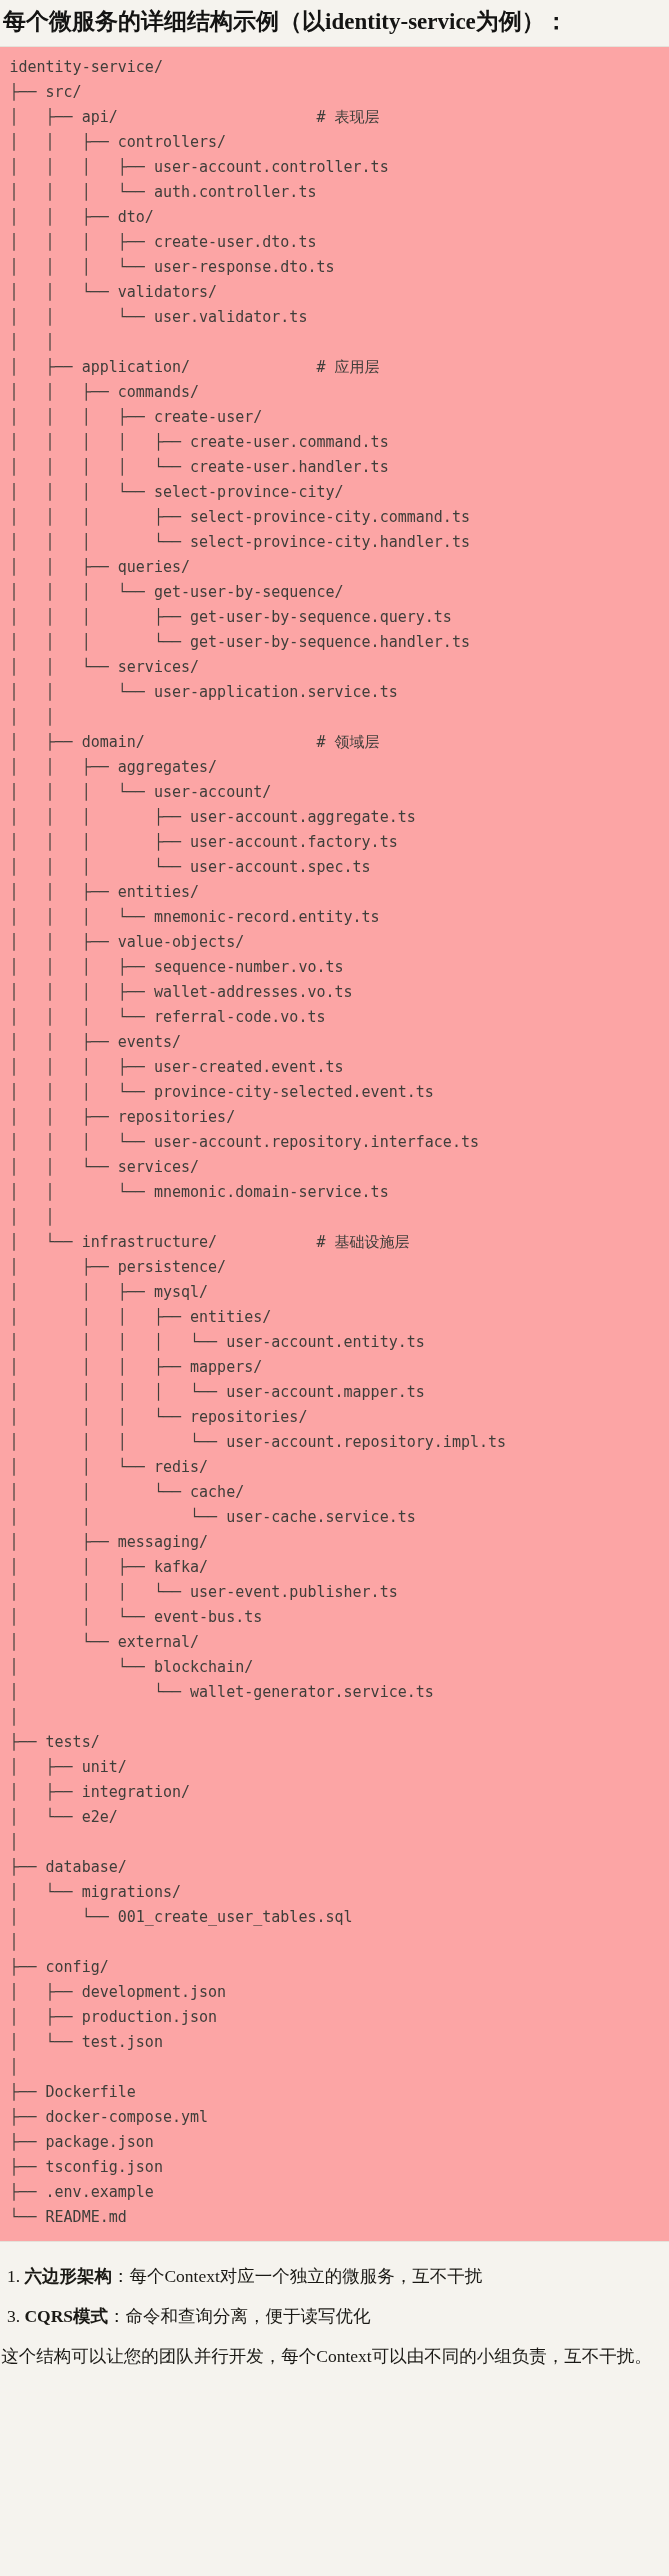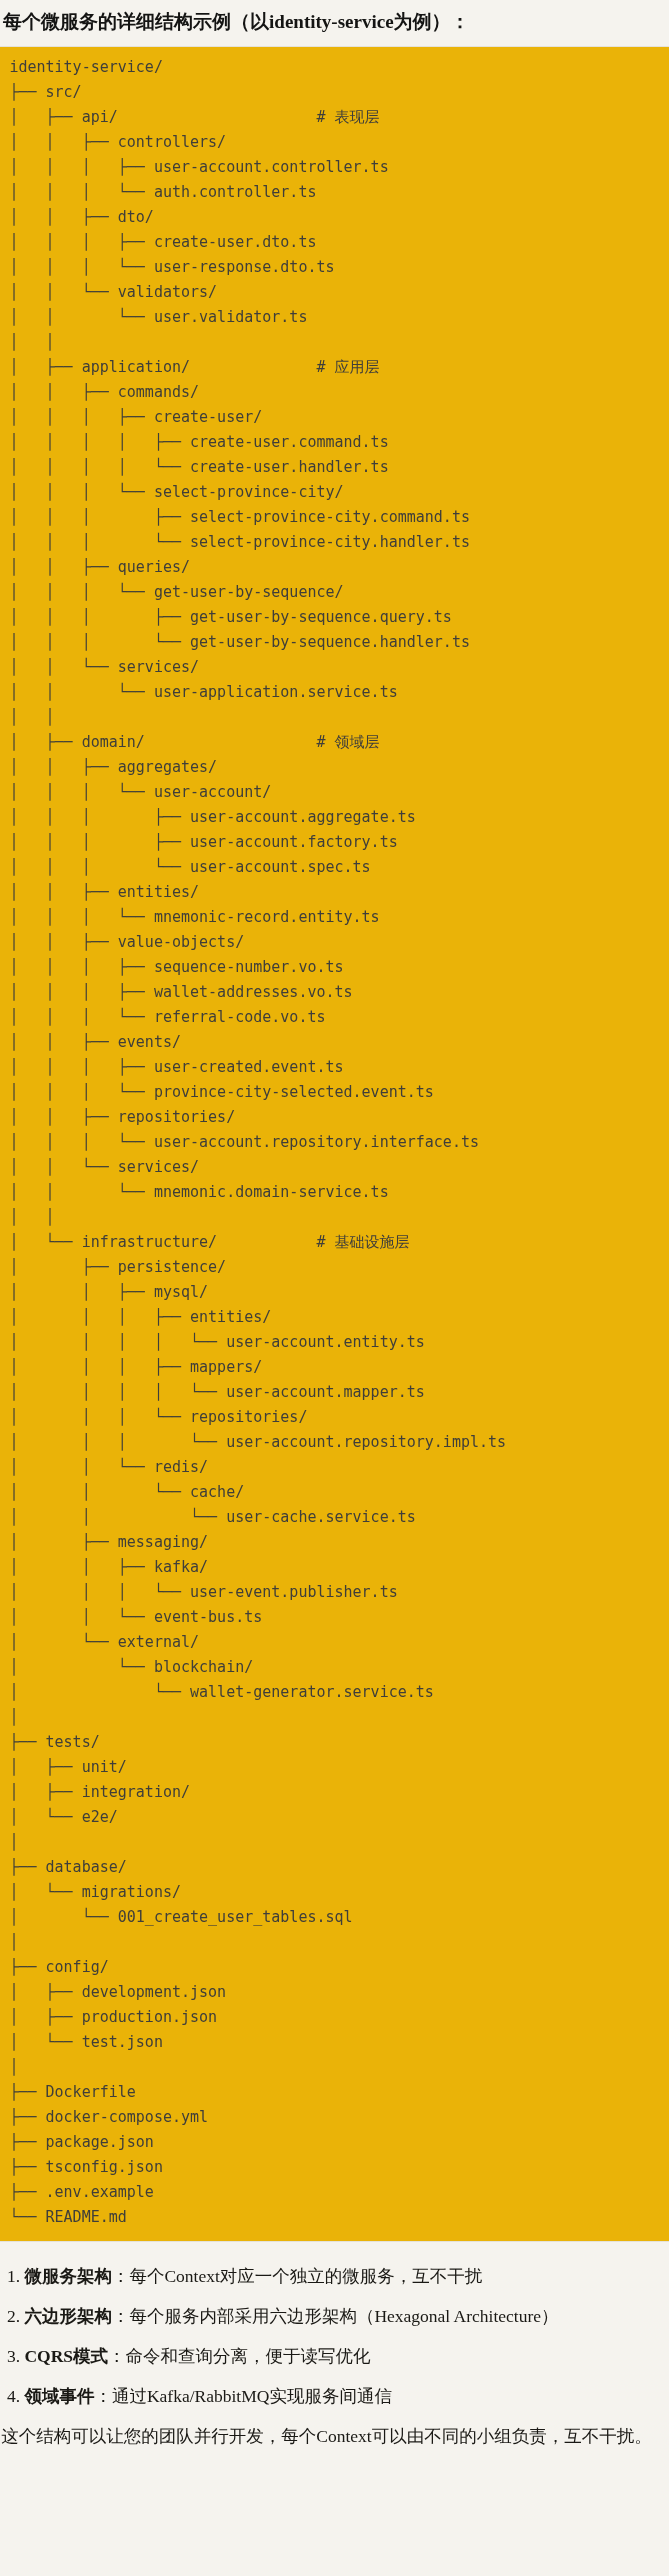--- a/index.html
+++ b/index.html
@@ -4,30 +4,30 @@
 <style>
   html, body { margin: 0; padding: 0; }
   body {
     width: 669px;
     background: #f5f3ee;
     color: #1a1915;
     font-family: "Liberation Serif", "DejaVu Serif", serif;
   }
   .doc { width: 669px; }
   .title {
-    font-size: 19px;
+    font-size: 23px;
     font-weight: 700;
     line-height: 27.5px;
     margin: 7.5px 0 0;
     padding: 0 3.1px;
     color: #141413;
   }
   .code-block {
     margin: 10.6px 0 0;
-    background: #eab308;
+    background: #fca5a5;
     border-top: 0.6px solid #e5e2da;
     border-bottom: 0.6px solid #e5e2da;
     padding: 8.8px 10px 10.6px 9.4px;
     font-family: "DejaVu Sans Mono", "Liberation Mono", monospace;
     font-size: 15px;
     line-height: 25px;
     color: #3f3e3a;
     white-space: pre;
     overflow: hidden;
   }
@@ -150,22 +150,20 @@
 │
 ├── Dockerfile
 ├── docker-compose.yml
 ├── package.json
 ├── tsconfig.json
 ├── .env.example
 └── README.md</pre>
 
 
   <ol class="notes-list">
-    <li><span class="num">1.</span><strong>微服务架构</strong><span>：</span><span>每个Context对应一个独立的微服务，互不干扰</span></li>
-    <li><span class="num">2.</span><strong>六边形架构</strong><span>：</span><span>每个服务内部采用六边形架构（Hexagonal Architecture）</span></li>
+    <li><span class="num">1.</span><strong>六边形架构</strong><span>：</span><span>每个Context对应一个独立的微服务，互不干扰</span></li>
     <li><span class="num">3.</span><strong>CQRS模式</strong><span>：</span><span>命令和查询分离，便于读写优化</span></li>
-    <li><span class="num">4.</span><strong>领域事件</strong><span>：</span><span>通过Kafka/RabbitMQ实现服务间通信</span></li>
   </ol>
 
   <p class="closing">这个结构可以让您的团队并行开发，每个Context可以由不同的小组负责，互不干扰。</p>
 
 </div>
 
 
 </body></html>

